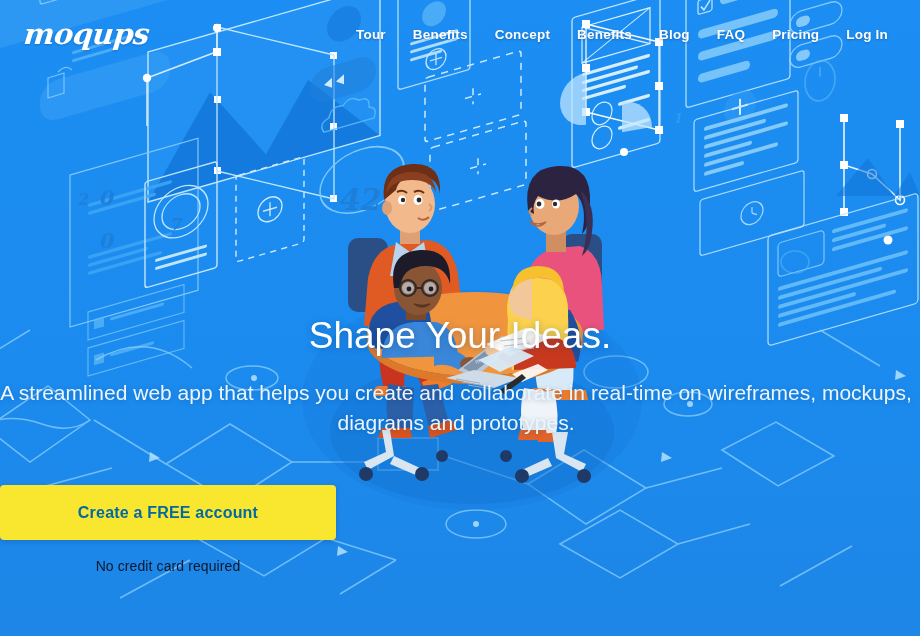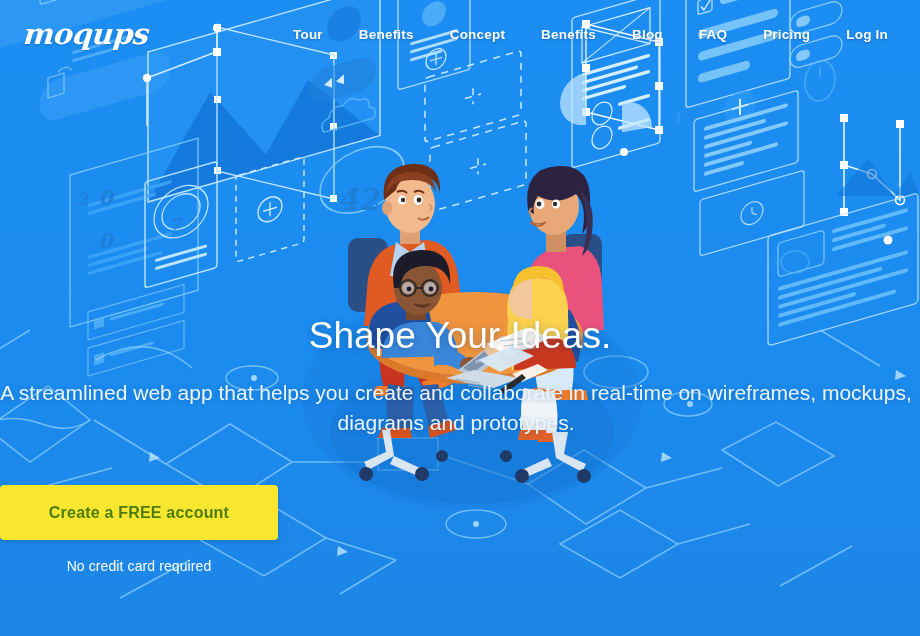--- a/index.html
+++ b/index.html
@@ -40,21 +40,21 @@
     text-shadow:0 1px 2px rgba(0,40,90,.25);
     user-select:none;
     cursor:pointer;
     transform:skewX(-6deg);
   }
   #nav {
     margin-left:auto;
     margin-right:20px;
     display:flex;
     align-items:center;
-    gap:12px;
+    gap:3px;
   }
   .nav-item {
     color:#ffffff;
     font-size:13.5px;
     font-weight:bold;
     letter-spacing:.2px;
     padding:6px 12px;
     cursor:pointer;
     white-space:nowrap;
     text-shadow:0 1px 2px rgba(0,40,90,.35);
@@ -98,34 +98,34 @@
     font-weight:400;
     line-height:30px;
     text-shadow:0 1px 5px rgba(10,60,120,.3);
   }
   #cta-wrap {
     margin-top:47px;
     display:flex; flex-direction:column; align-items:center;
     pointer-events:auto;
   }
   #cta-button {
-    width:278px; height:55px;
+    width:336px; height:55px;
     background:#f9e62f;
     border:none; border-radius:4px;
-    color:#4d7c0f;
+    color:#0369a1;
     font-family:"Liberation Sans", sans-serif;
     font-size:16px;
     font-weight:bold;
     letter-spacing:.2px;
     cursor:pointer;
     box-shadow:0 2px 5px rgba(0,40,90,.18);
   }
   #cta-note {
     margin-top:18px;
-    color:#ffffff;
+    color:#0f172a;
     font-size:14px;
     font-weight:400;
     letter-spacing:.1px;
   }
 </style>
 </head>
 <body>
 
 <div id="stage">
 

